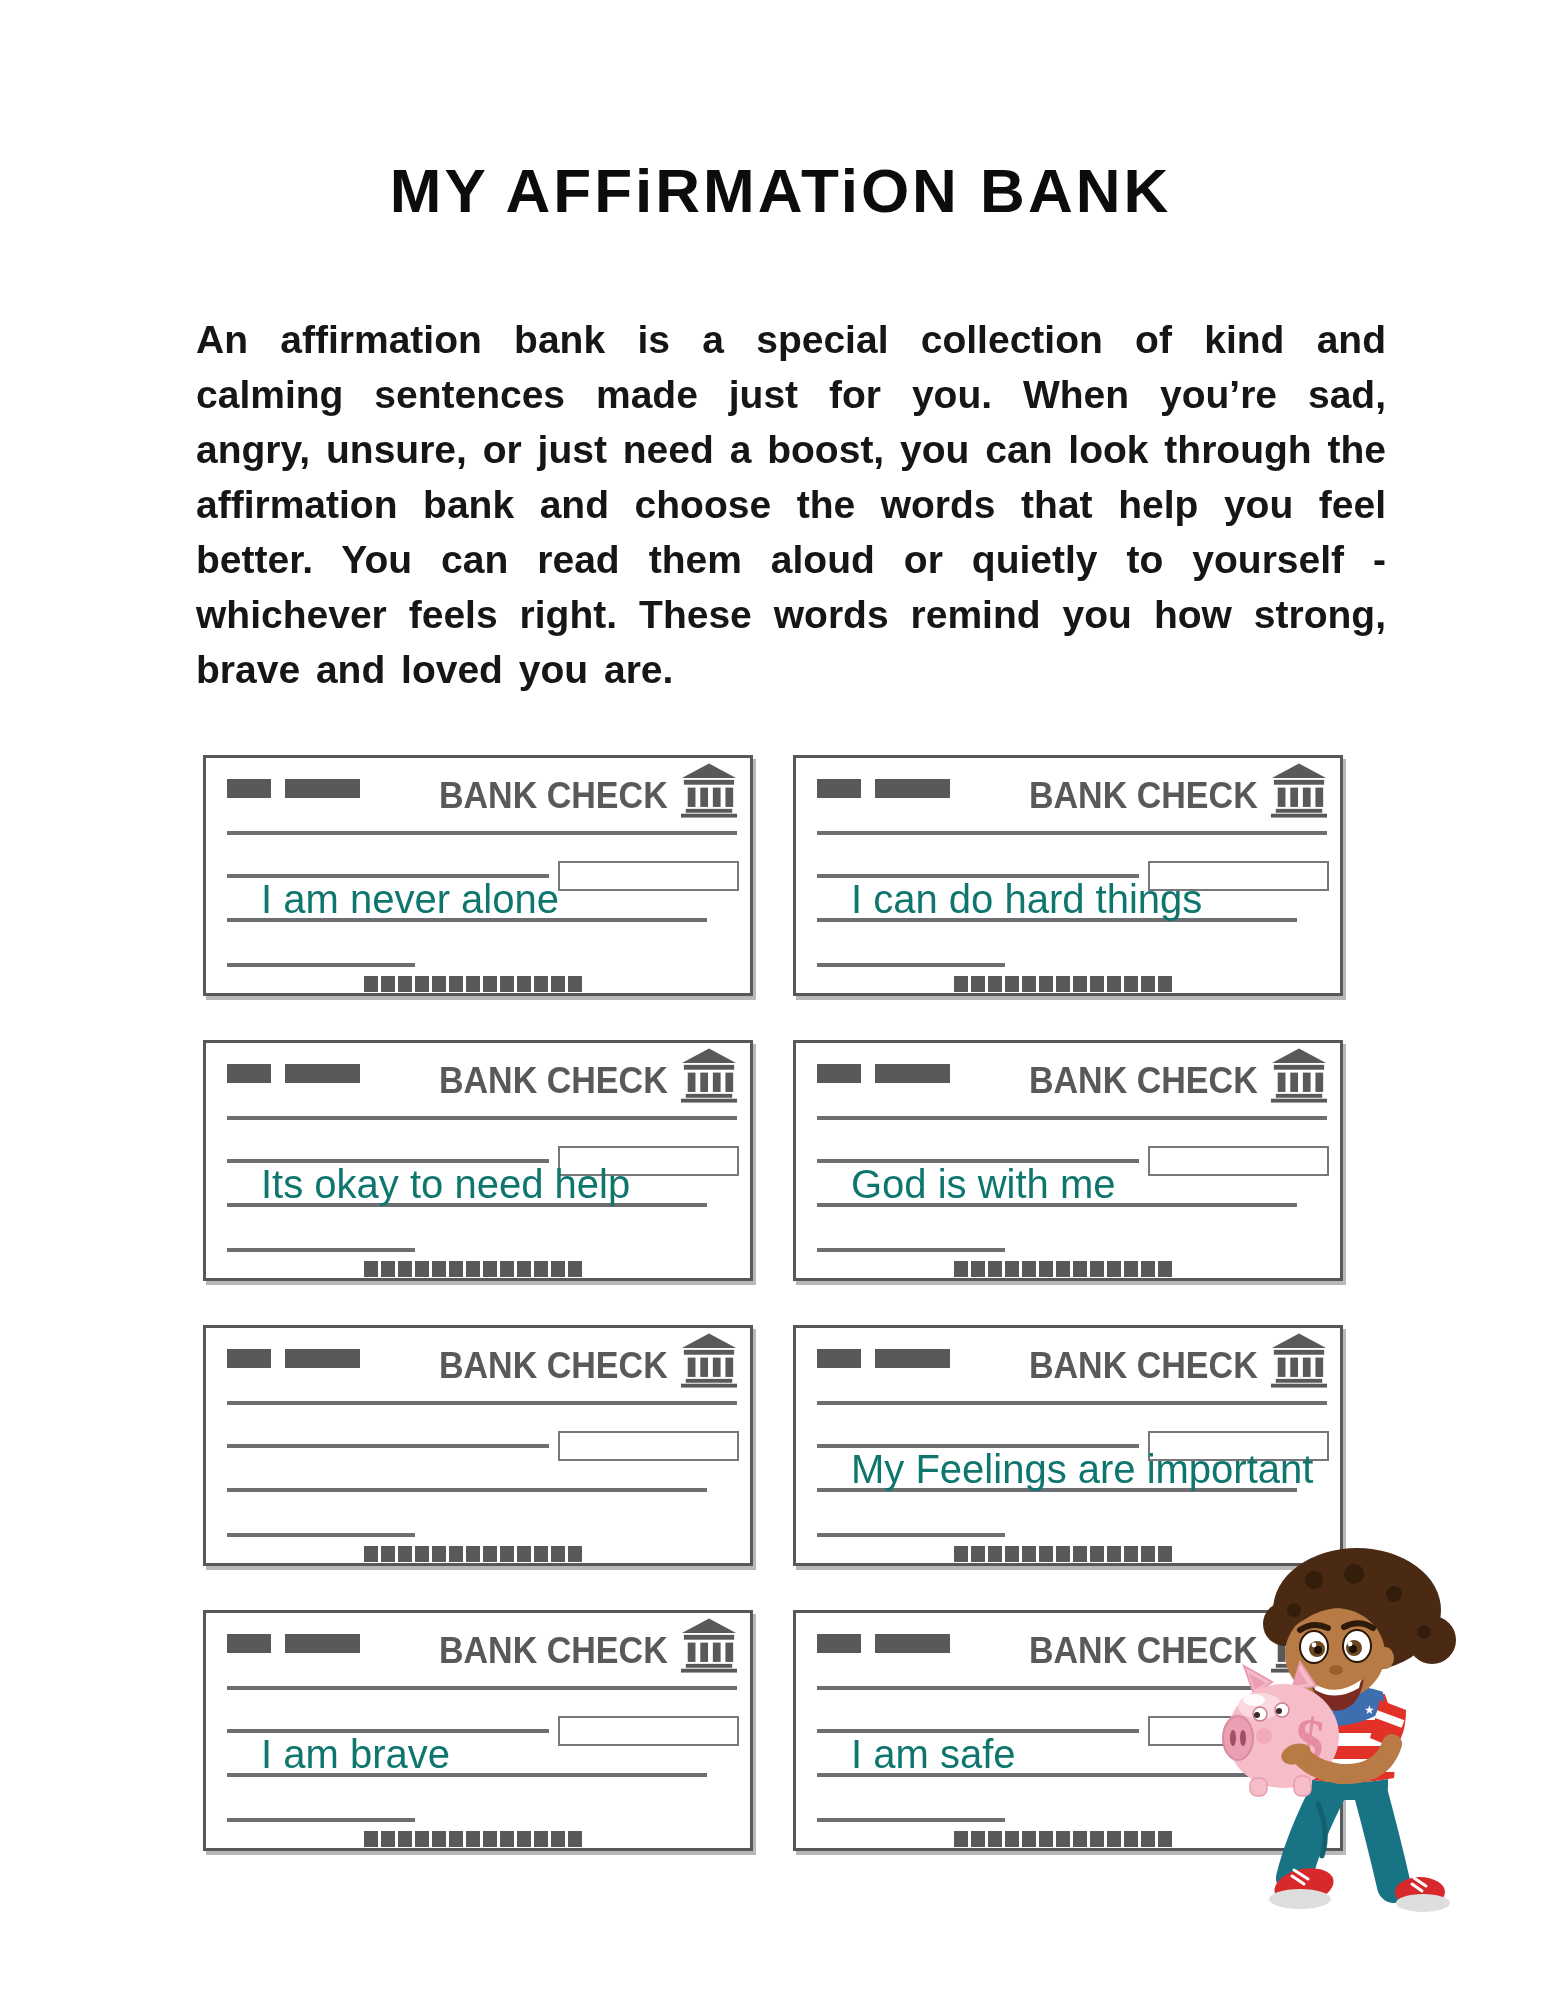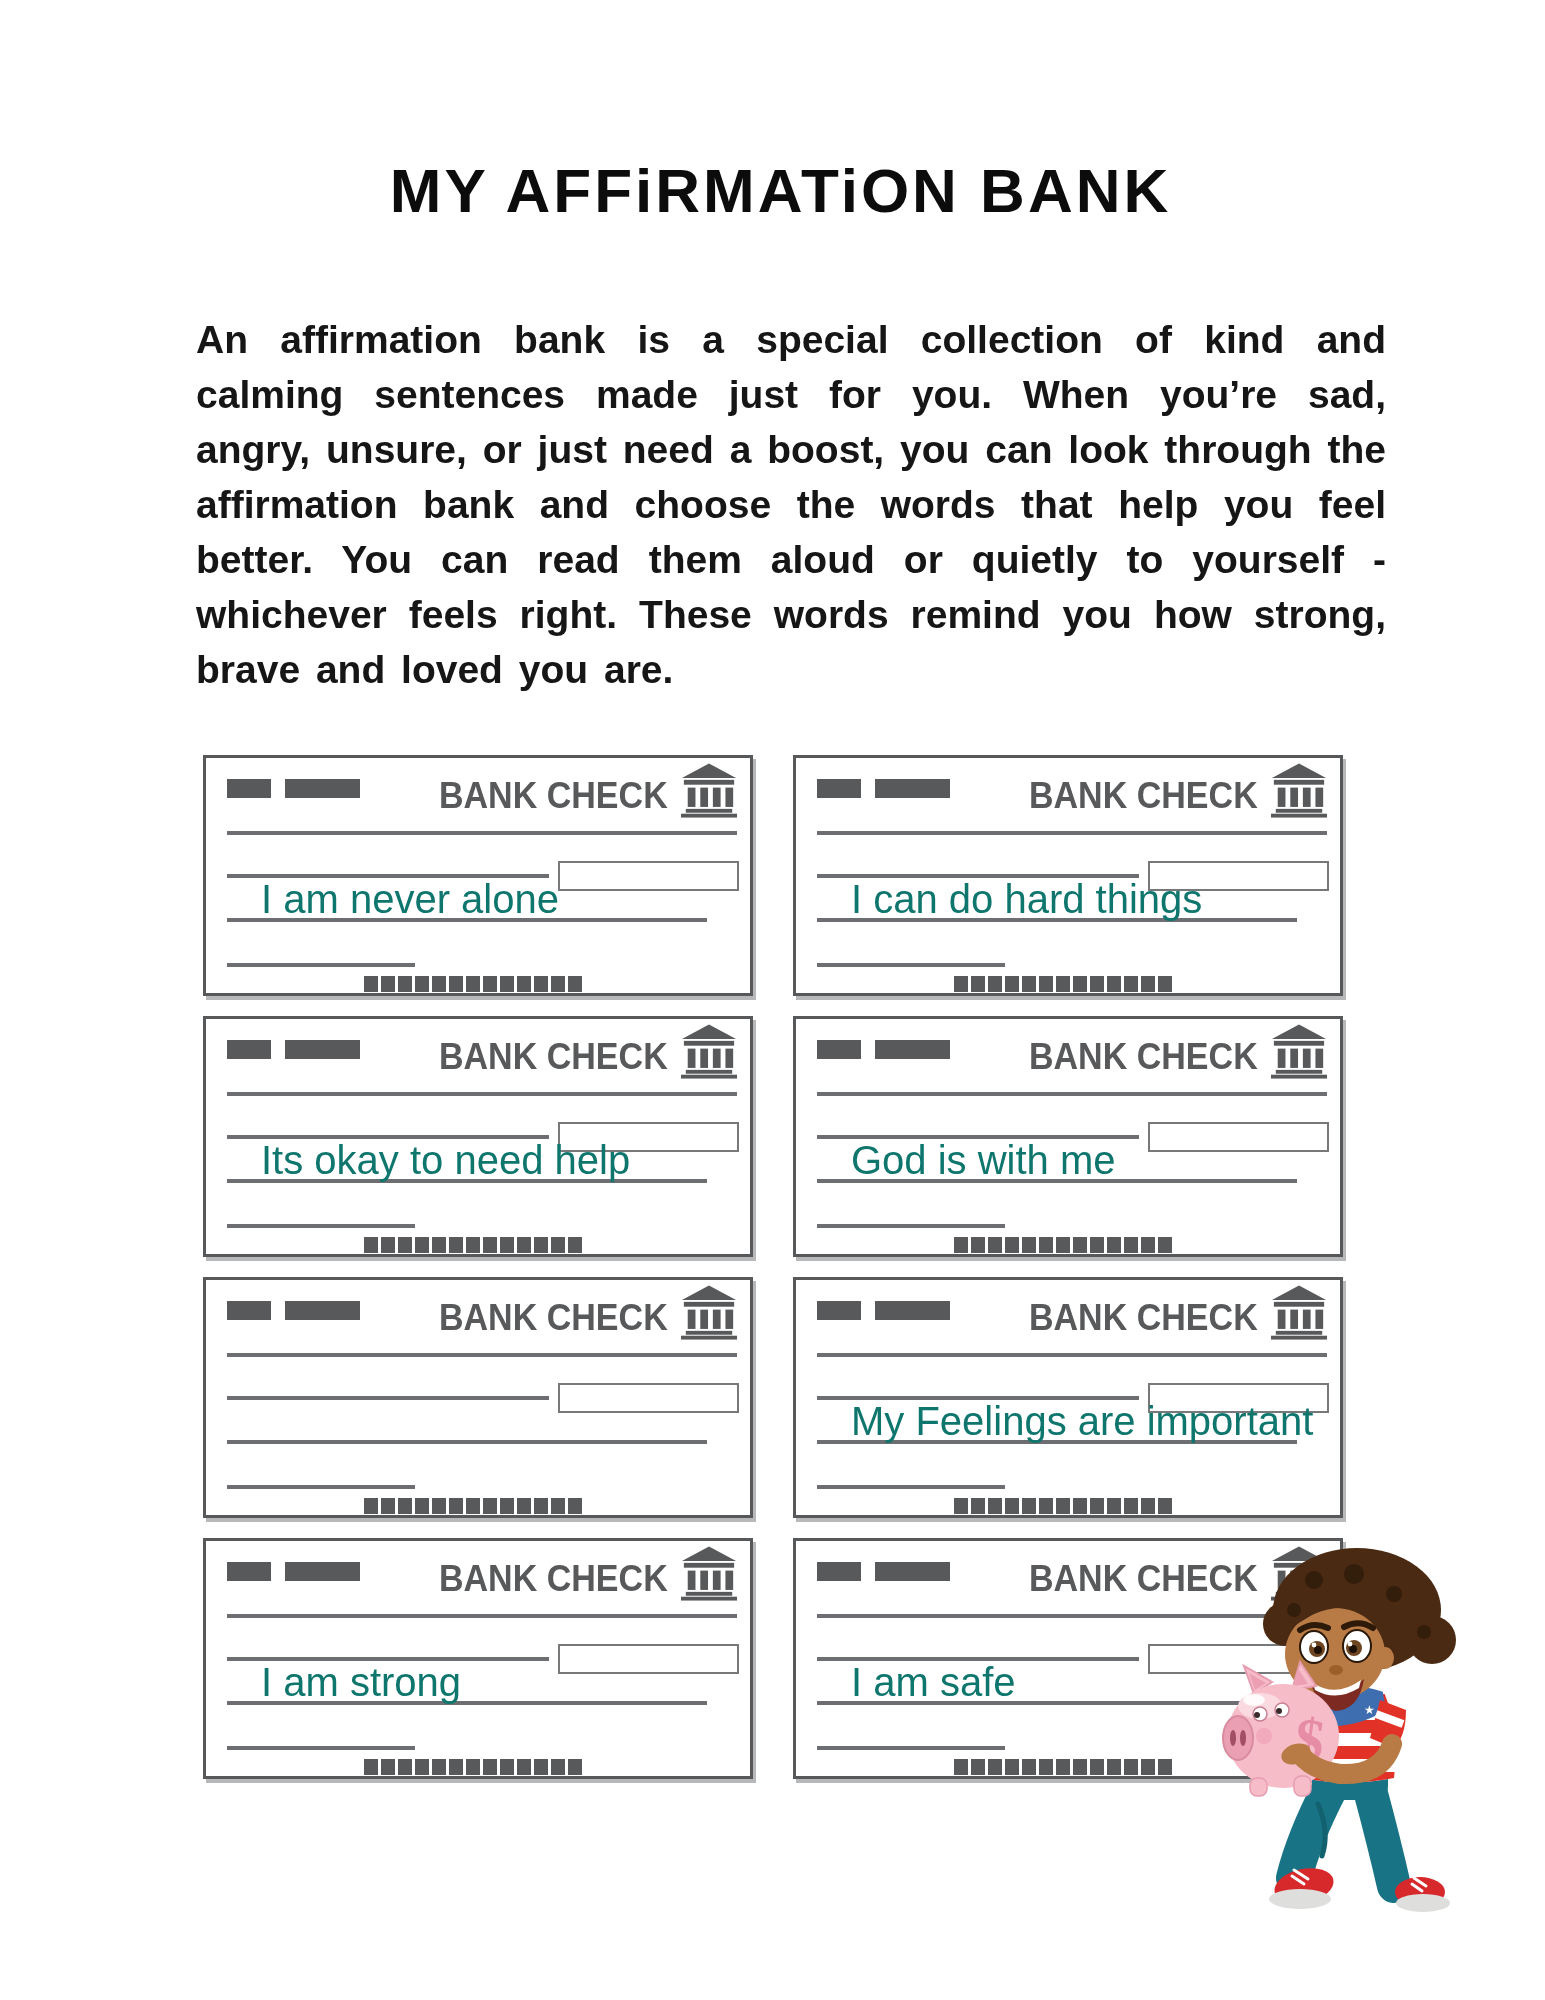--- a/index.html
+++ b/index.html
@@ -13,21 +13,21 @@
     letter-spacing:3px; line-height:1; font-family:"Liberation Sans", sans-serif;padding-left:8px;
   }
   .intro {
     position:absolute; left:180px; top:296px; width:1190px; margin:16px;
     font-size:39px; line-height:55px; font-weight:700; color:#161616;
     text-align:justify; word-spacing:5px;
   }
   
   .checks {
     position:absolute; left:203px; top:755px;
-    display:grid; grid-template-columns:550px 550px; gap:20px 40px;
+    display:grid; grid-template-columns:550px 550px; gap:44px 40px;
   }
   .check {
     position:relative; width:550px; height:241px; box-sizing:border-box;
     border:3px solid #57585a; background:#ffffff;
     box-shadow:3px 4px 0 #b7b8ba;
   }
   .redact { position:absolute; top:21px; height:19px; background:#58595b; }
   .redact.r1 { left:21px;  width:44px; }
   .redact.r2 { left:79px;  width:75px; }
   .bank-label {
@@ -215,21 +215,21 @@
         <rect x="8" y="25" width="8" height="20"></rect>
         <rect x="21" y="25" width="8" height="20"></rect>
         <rect x="34" y="25" width="8" height="20"></rect>
         <rect x="47" y="25" width="8" height="20"></rect>
         <rect x="6" y="47" width="48" height="4"></rect>
         <rect x="1" y="52" width="58" height="4"></rect>
       </svg>
       <div class="line l1"></div>
       <div class="line l2"></div>
       <div class="amount-box"></div>
-      <div class="affirmation">I am strong</div>
+      <div class="affirmation">I am brave</div>
       <div class="line l3"></div>
       <div class="line l4"></div>
       <div class="micr"></div>
     </div>
 
     <div class="check">
       <div class="redact r1"></div>
       <div class="redact r2"></div>
       <div class="bank-label">BANK CHECK</div>
       <svg class="bank-icon" viewBox="0 0 60 56" aria-hidden="true">

